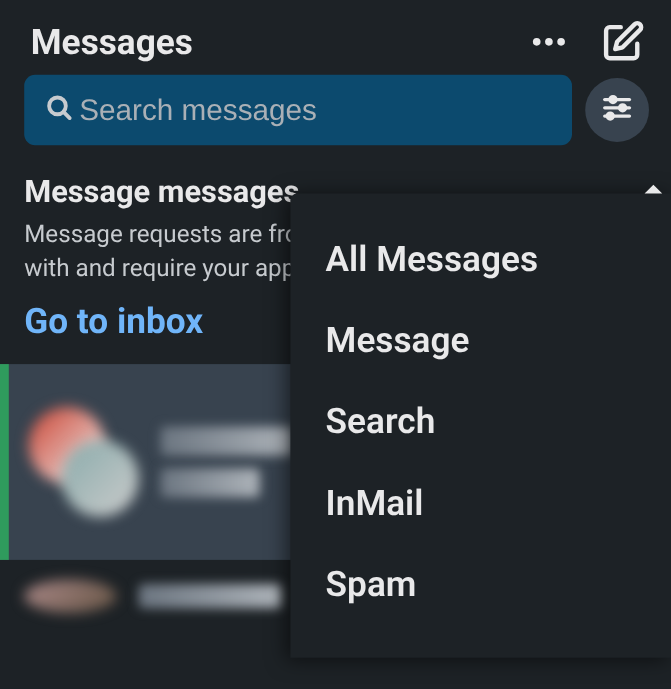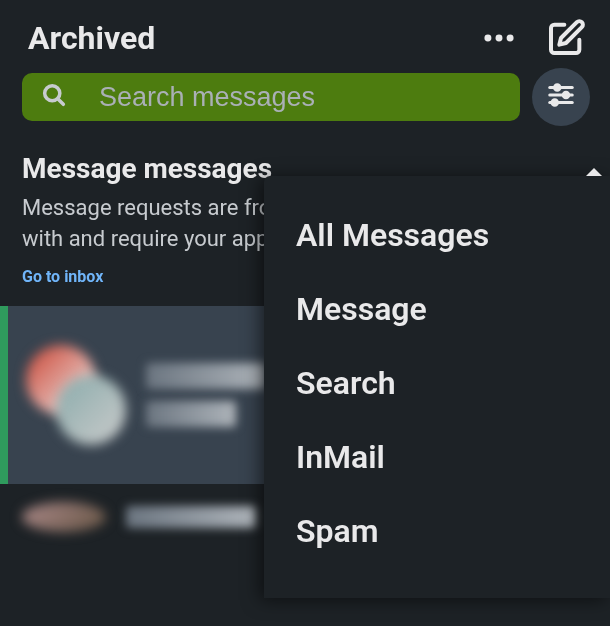--- a/index.html
+++ b/index.html
@@ -38,24 +38,24 @@
   .search-row {
     display: flex;
     align-items: center;
     gap: 12px;
     padding: 0 20px 10px 22px;
   }
   .search {
     flex: 1;
     display: flex;
     align-items: center;
-    gap: 31px;
-    background: #4d7c0f;
+    gap: 4px;
+    background: #0c4a6e;
     border-radius: 10px;
-    height: 48px;
+    height: 64px;
     padding: 0 18px;
   }
   .search input {
     flex: 1;
     background: transparent;
     border: none;
     outline: none;
     color: #e9e9ea;
     font-size: 27px;
   }
@@ -80,21 +80,21 @@
     margin-bottom: 8px;
   }
   .req-desc {
     font-size: 22px;
     line-height: 1.4;
     color: #c7cbcf;
   }
   .go-inbox {
     display: inline-block;
     margin-top: 12px;
-    font-size: 16px;
+    font-size: 32px;
     font-weight: 700;
     color: #70b5f9;
     cursor: pointer;
   }
   .thread {
     margin-top: 20px;
     background: #38434f;
     border-left: 8px solid #2f9b5d;
     padding: 12px 18px;
     display: flex;
@@ -160,21 +160,21 @@
     font-size: 32px;
     font-weight: 600;
     color: #e9e9ea;
     cursor: pointer;
   }
 </style>
 </head>
 <body>
 
 <div class="header">
-  <div class="title">Archived</div>
+  <div class="title">Messages</div>
   <div class="header-actions">
     <span class="icon-btn">
       <svg width="38" height="38" viewBox="0 0 24 24" fill="currentColor">
           <circle cx="5" cy="12" r="2.2"></circle>
           <circle cx="12" cy="12" r="2.2"></circle>
           <circle cx="19" cy="12" r="2.2"></circle>
         </svg>
     </span>
     <span class="icon-btn">
       <svg width="40" height="40" viewBox="0 0 24 24" fill="none" stroke="currentColor" stroke-width="2.4" stroke-linecap="round" stroke-linejoin="round">

